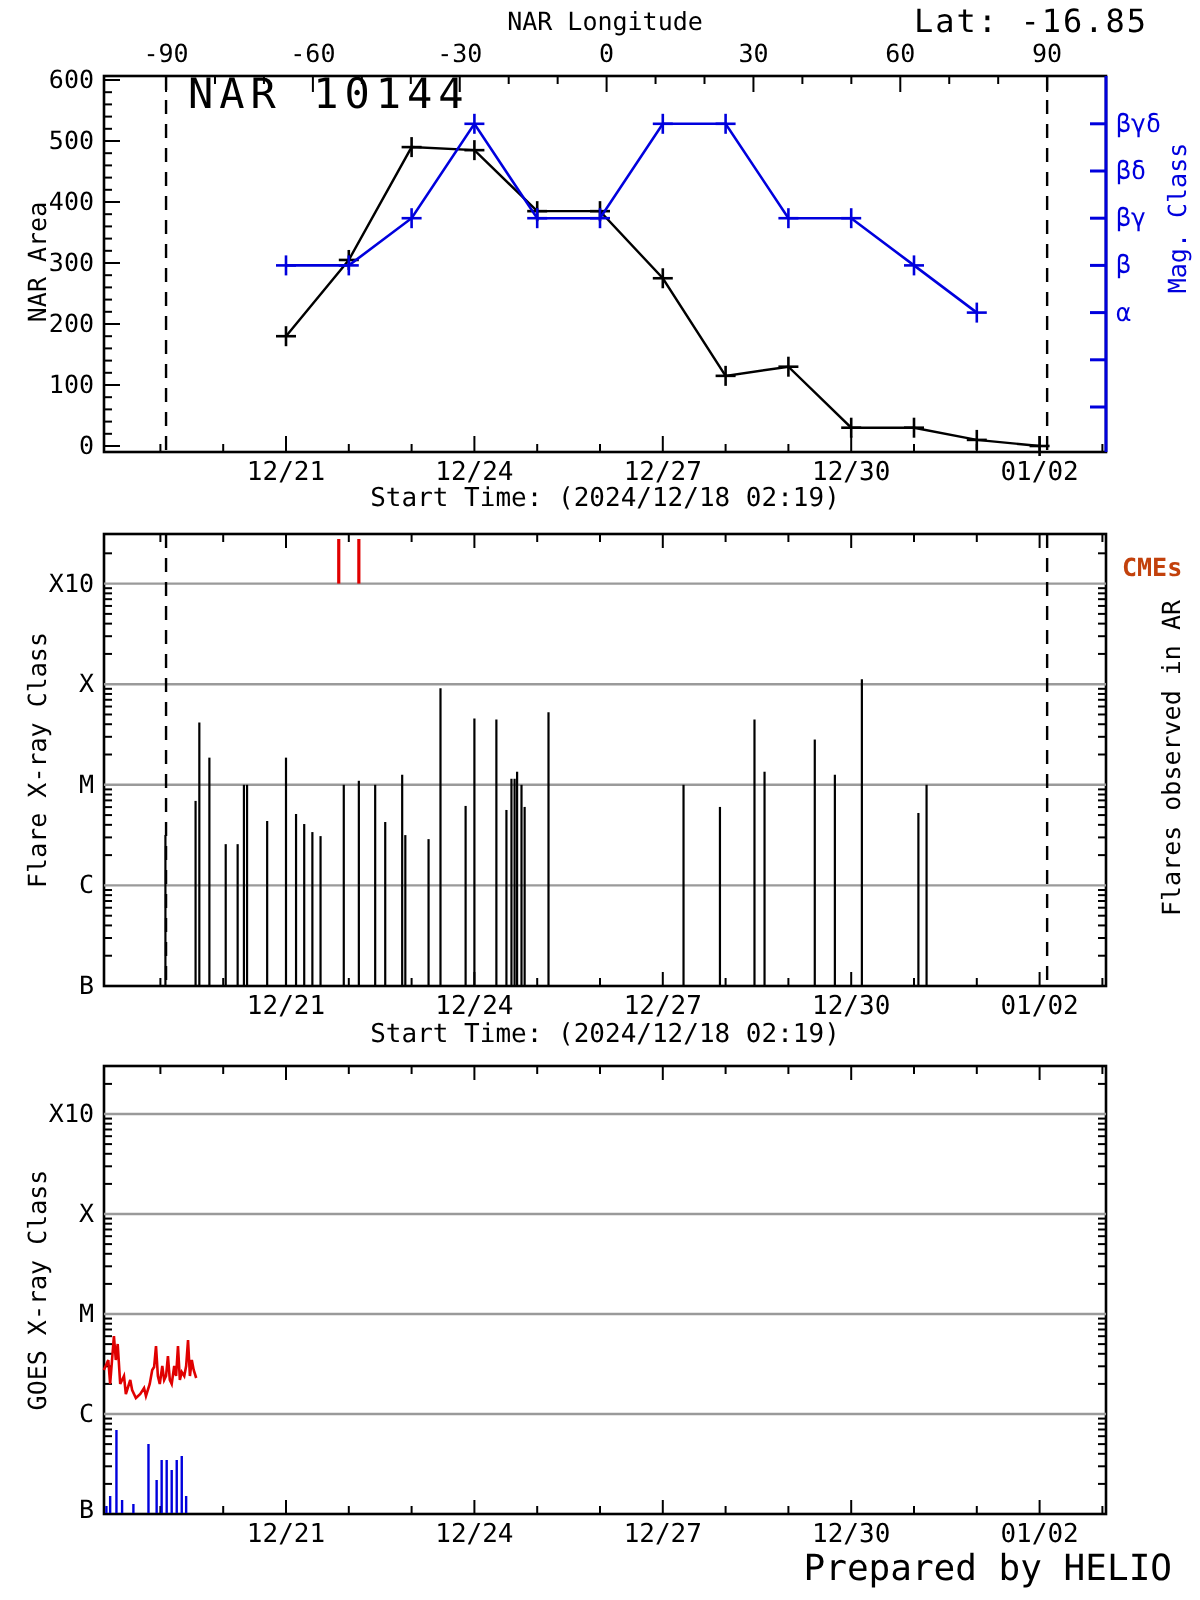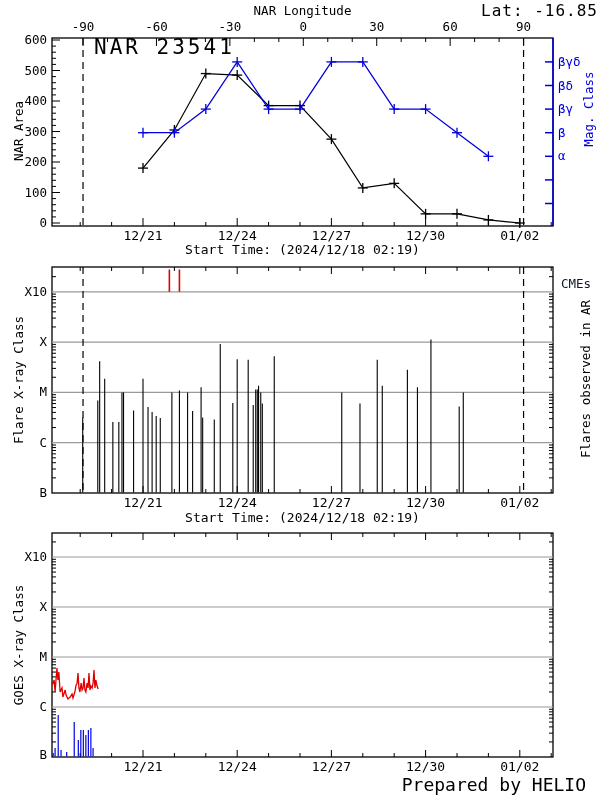--- a/index.html
+++ b/index.html
@@ -1,28 +1,28 @@
 <!DOCTYPE html>
 <html><head>
 <meta charset="utf-8">
 <style>
   html,body{margin:0;padding:0;background:#ffffff;}
   body{width:600px;height:800px;position:relative;font-family:"DejaVu Sans Mono",monospace;color:#000;}
   #chart-svg{position:absolute;left:0;top:0;}
   #chart-svg text{font-family:"DejaVu Sans Mono",monospace;}
   .lbl{position:absolute;white-space:nowrap;line-height:1;}
   .rot{transform:translate(-50%,-50%) rotate(-90deg);}
-  .lat{right:2px;top:3px;font-size:16px;letter-spacing:1px;}
+  .lat{right:26px;top:3px;font-size:16px;letter-spacing:1px;}
   .toplon{left:52px;top:5px;width:501px;text-align:center;font-size:12.5px;}
   .title{left:94px;top:37px;font-size:21px;letter-spacing:3px;}
   .ylab1{left:19px;top:131px;font-size:12.5px;}
   .maglab{left:589px;top:109px;font-size:12.5px;color:#0000dd;}
   .st1{left:52px;top:243px;width:501px;text-align:center;font-size:13px;}
   .ylab2{left:19px;top:380px;font-size:12.5px;}
-  .cmes{left:561px;top:278px;font-size:12.5px;color:#0f172a;}
+  .cmes{left:561px;top:278px;font-size:12.5px;color:#c2410c;font-weight:bold;}
   .flobs{left:586px;top:379px;font-size:12.5px;}
   .st2{left:52px;top:511px;width:501px;text-align:center;font-size:13px;}
   .ylab3{left:19px;top:645px;font-size:12.5px;}
   .prep{right:14px;top:776px;font-size:18px;}
 </style>
 </head>
 <body>
 
 <div class="wrap">
   <svg id="chart-svg" width="600" height="800" viewBox="0 0 600 800">
@@ -467,21 +467,21 @@
         <line x1="85.852" y1="756.5" x2="85.852" y2="735" stroke="#0000dd" stroke-width="1.2"></line>
         <line x1="88.364" y1="756.5" x2="88.364" y2="730" stroke="#0000dd" stroke-width="1.2"></line>
         <line x1="90.876" y1="756.5" x2="90.876" y2="728" stroke="#0000dd" stroke-width="1.2"></line>
         <line x1="93.07399999999998" y1="756.5" x2="93.07399999999998" y2="748" stroke="#0000dd" stroke-width="1.2"></line>
         <polyline points="51.94,685 54.138,680 55.08,692 56.964,668 57.90599999999999,680 58.848,672 60.104,692 61.988,688 62.92999999999999,697 65.128,690 66.07,695 67.954,699 70.152,697 72.036,694 72.978,698 74.862,692 76.118,685 77.06,683.5 78.002,673 78.94399999999999,688 79.886,692 81.142,683 82.084,690 83.026,688 83.96799999999999,678 84.91,690 85.852,692 87.108,683 88.05,688 88.99199999999999,673 89.934,690 90.876,686 92.13199999999999,688 93.07399999999998,683 94.01599999999999,670 94.958,688 95.89999999999999,680 96.842,685 98.098,689" fill="none" stroke="#e00000" stroke-width="1.3"></polyline>
       </g>
     </svg>
 
   <div class="lbl lat">Lat: -16.85</div>
   <div class="lbl toplon">NAR Longitude</div>
-  <div class="lbl title">NAR 23541</div>
+  <div class="lbl title">NAR 10144</div>
   <div class="lbl rot ylab1">NAR Area</div>
   <div class="lbl rot maglab">Mag. Class</div>
   <div class="lbl st1">Start Time: (2024/12/18 02:19)</div>
   <div class="lbl rot ylab2">Flare X-ray Class</div>
   <div class="lbl cmes">CMEs</div>
   <div class="lbl rot flobs">Flares observed in AR</div>
   <div class="lbl st2">Start Time: (2024/12/18 02:19)</div>
   <div class="lbl rot ylab3">GOES X-ray Class</div>
   <div class="lbl prep">Prepared by HELIO</div>
 </div>

